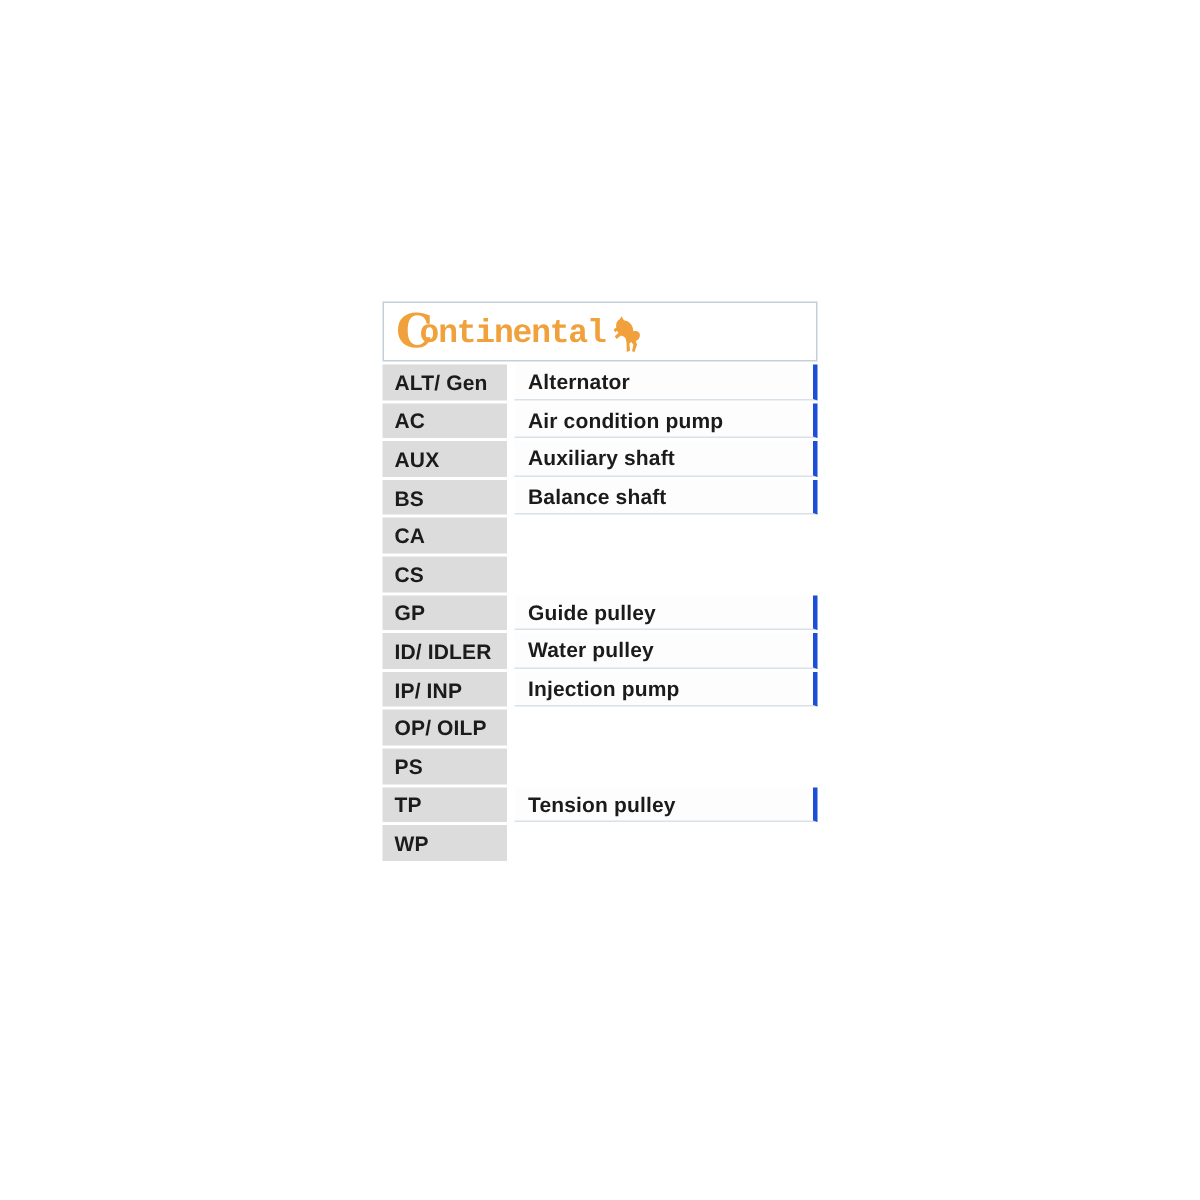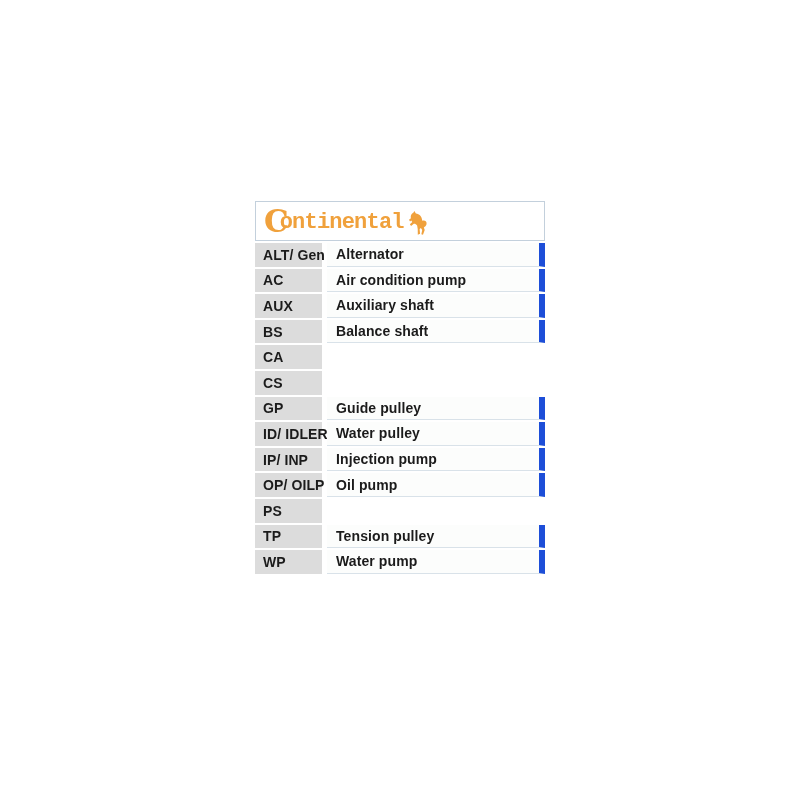--- a/index.html
+++ b/index.html
@@ -70,32 +70,32 @@
   }
   .cell {
     display: flex;
     align-items: center;
     font-size: 14px;
     font-weight: bold;
     color: var(--text);
     letter-spacing: 0.1px;
   }
   .abbr {
-    width: 67px;
+    width: 83px;
     background: var(--abbr-bg);
     padding-left: 8px;
     white-space: nowrap;
     text-align: center;
   }
   .colgap { width: 5px; background: transparent; }
   .desc {
     flex: 1;
     background: var(--row-bg);
     border-bottom: 1px solid var(--sep);
-    border-right: 6px solid #1d4ed8;
+    border-right: 3px solid #1d4ed8;
     padding-left: 9px;
     white-space: nowrap;
   }
 </style>
 </head>
 <body>
 
 <div class="stage">
   <div class="table-wrap">
 
@@ -164,34 +164,32 @@
 
   <div class="row">
     <div class="cell abbr">IP/ INP</div>
     <div class="colgap"></div>
     <div class="cell desc">Injection pump</div>
   </div>
 
   <div class="row">
     <div class="cell abbr">OP/ OILP</div>
     <div class="colgap"></div>
-    <div class="cell desc">Oil pump</div>
   </div>
 
   <div class="row">
     <div class="cell abbr">PS</div>
     <div class="colgap"></div>
   </div>
 
   <div class="row">
     <div class="cell abbr">TP</div>
     <div class="colgap"></div>
     <div class="cell desc">Tension pulley</div>
   </div>
 
   <div class="row">
     <div class="cell abbr">WP</div>
     <div class="colgap"></div>
-    <div class="cell desc">Water pump</div>
   </div>
 </div>
   </div>
 </div>
 
 </body></html>

